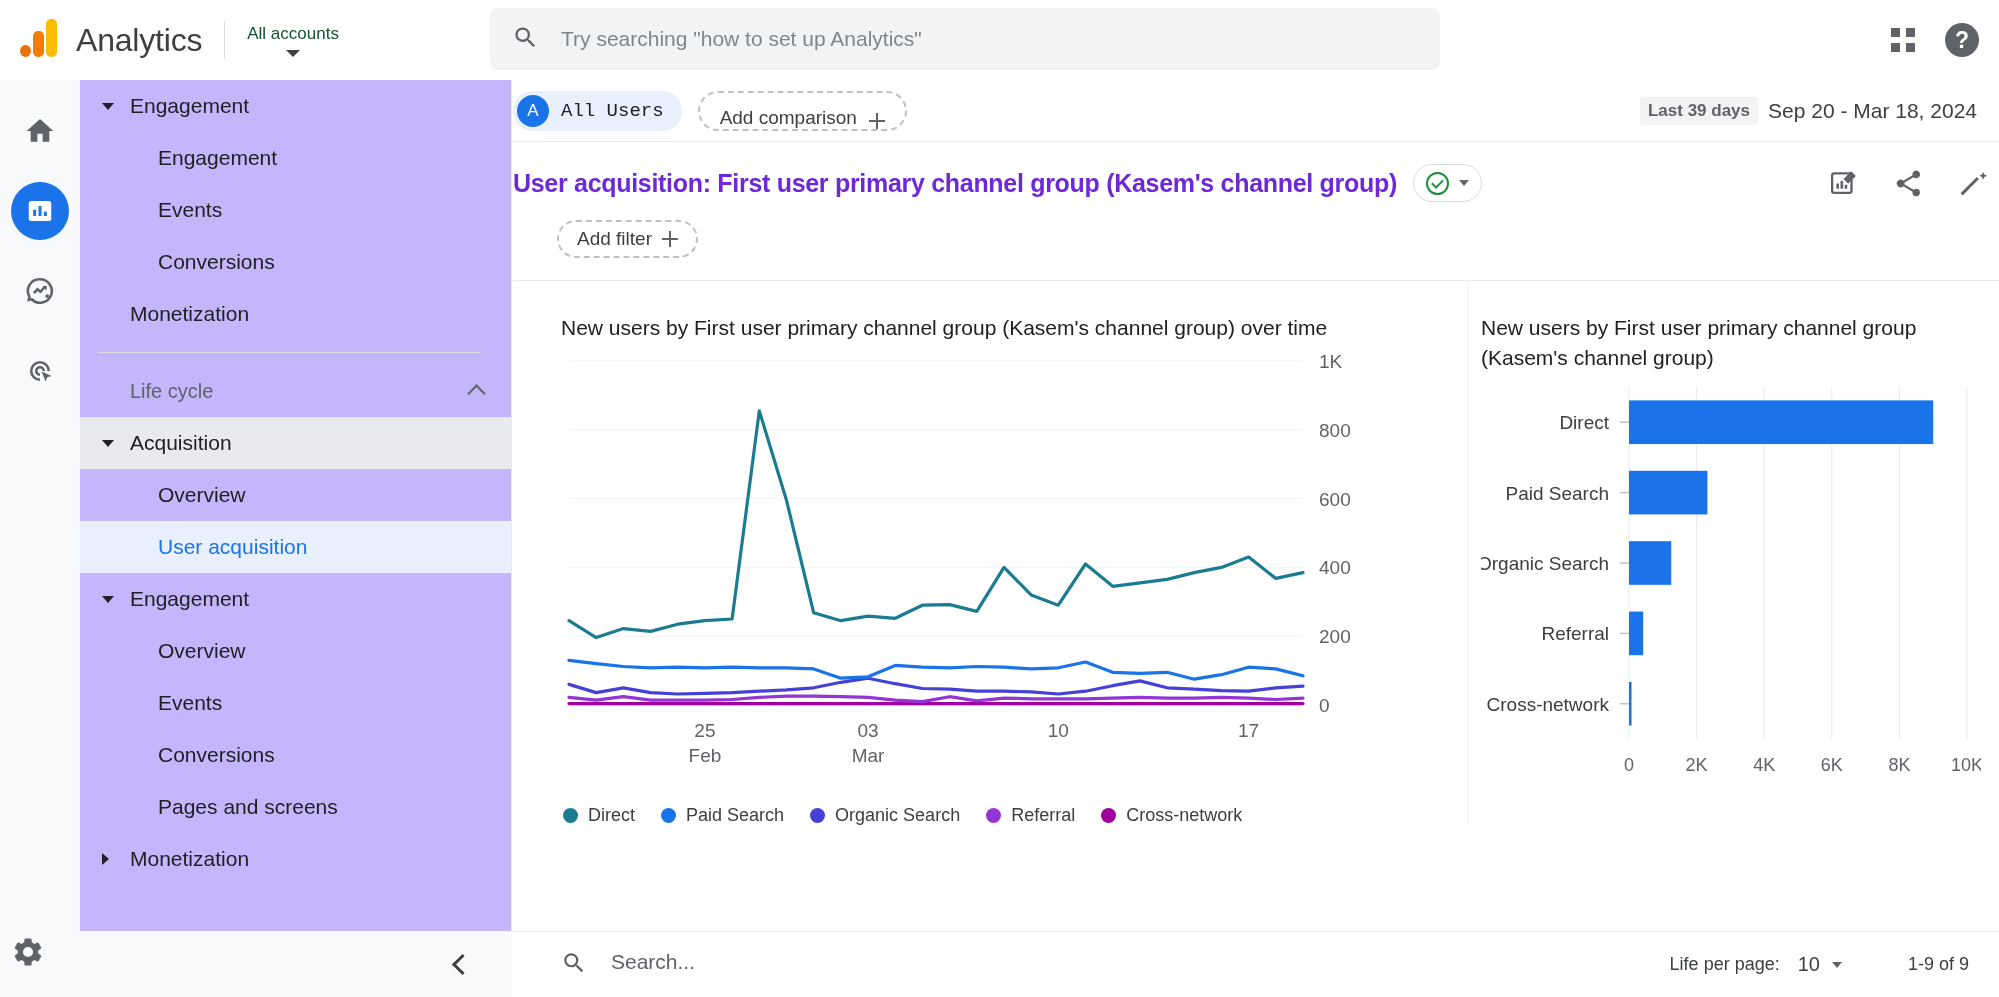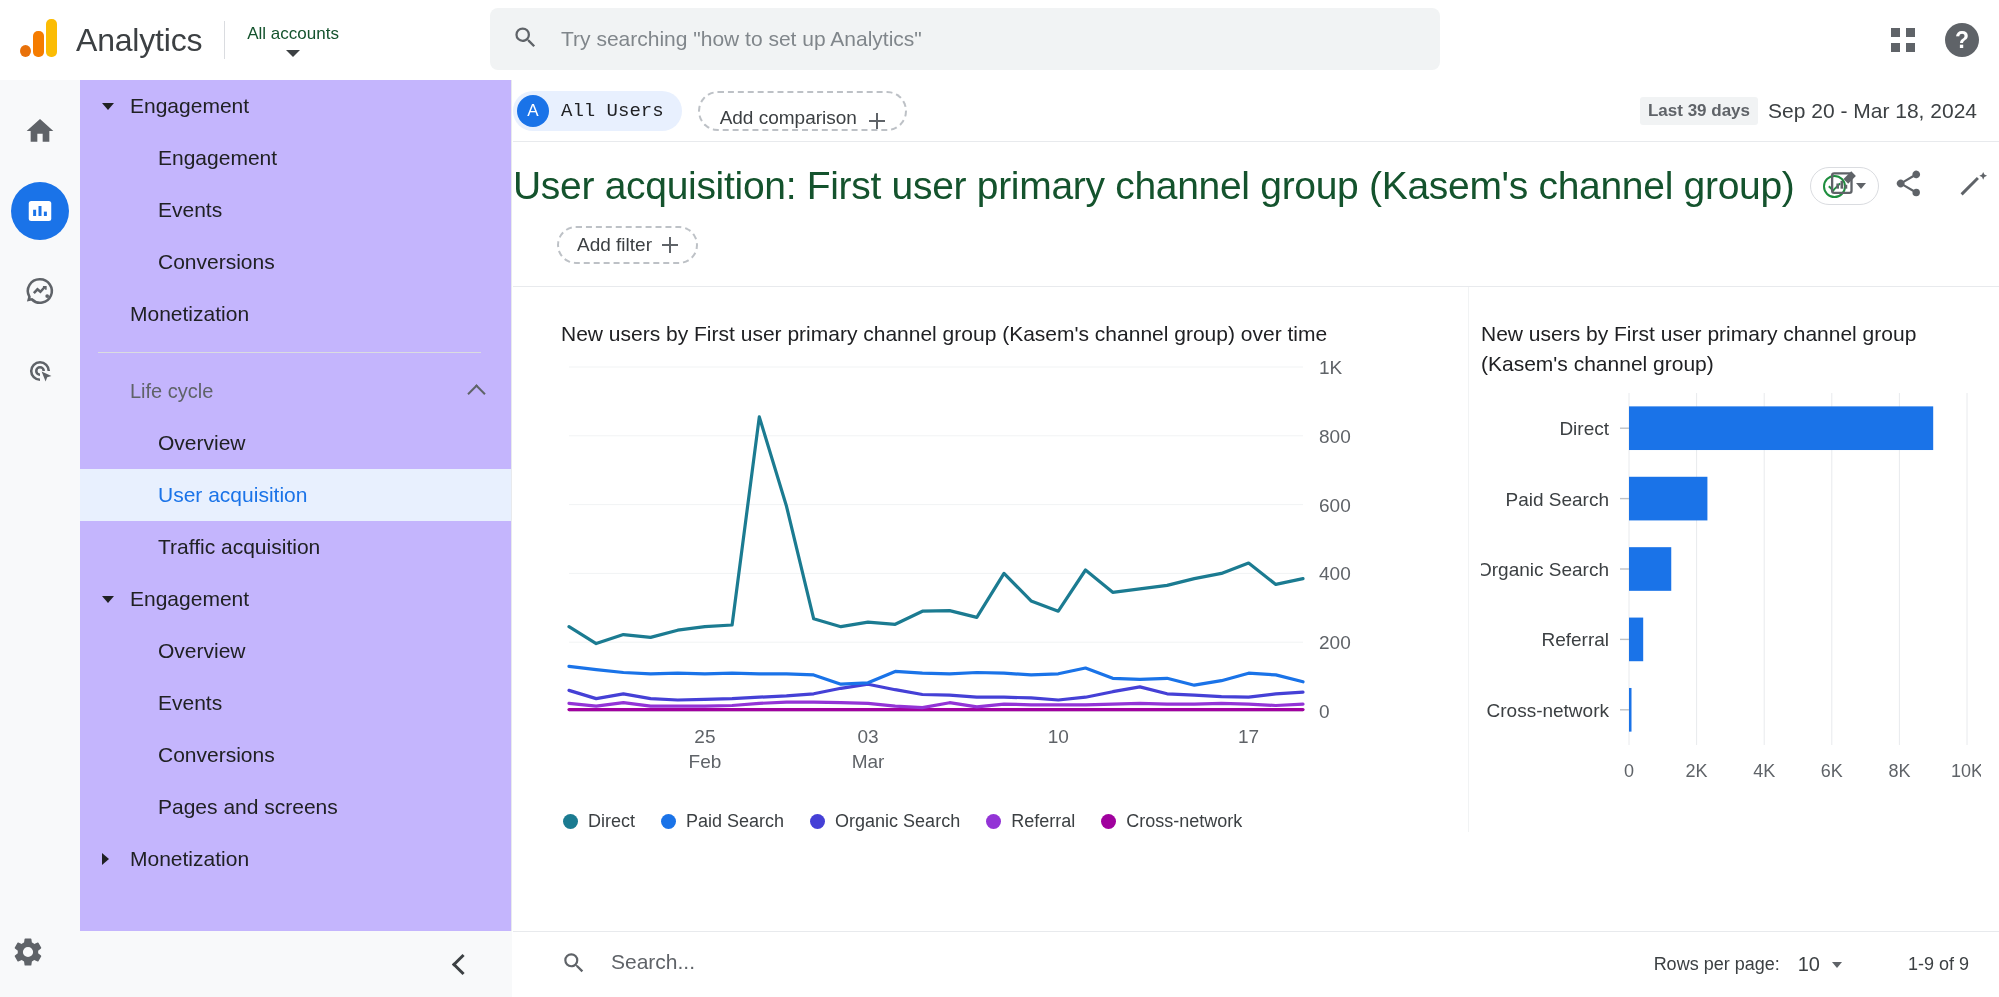--- a/index.html
+++ b/index.html
@@ -130,21 +130,21 @@
   }
   .plus { position: relative; width: 16px; height: 16px; }
   .plus::before, .plus::after { content:""; position:absolute; background:#5f6368; }
   .plus::before { left: 7px; top: 0; width: 2px; height: 16px; }
   .plus::after  { left: 0; top: 7px; width: 16px; height: 2px; }
   .daterange { position: absolute; right: 22px; display: flex; align-items: center; gap: 10px; cursor: pointer; }
   .dr-badge { background: #f1f3f4; color: #5f6368; font-size: 17px; padding: 4px 8px; border-radius: 3px; font-weight: bold; }
   .dr-text { font-size: 21px; color: #3c4043; }
 
   .title-row { display: flex; align-items: center; padding: 22px 0 0 0; position: relative; }
-  .page-title { font-size: 39px; color: #14532d; font-weight: 400; letter-spacing: -0.3px; }
+  .page-title { font-size: 25px; color: #6d28d9; font-weight: 700; letter-spacing: -0.3px; }
   .title-pill {
     display: flex; align-items: center; gap: 10px; margin-left: 16px;
     border: 1px solid #dadce0; border-radius: 20px; height: 38px; padding: 0 12px; cursor: pointer;
   }
   .check-circle {
     width: 23px; height: 23px; border-radius: 50%; border: 2px solid #1e8e3e;
     display: flex; align-items: center; justify-content: center;
   }
   .check-circle::after {
     content: ""; width: 9px; height: 5px; border-left: 2px solid #1e8e3e;
@@ -278,28 +278,29 @@
     </div>
   </div>
 
   <div class="nav-sep"></div>
 
   <div class="nav-section">
     <span>Life cycle</span>
     <span class="chev-up"></span>
   </div>
 
+  <div class="nav-item lvl1 hovered">
+    <span class="arrow"></span>
+    <span>Acquisition</span>
+  </div>
   <div class="nav-item lvl2">
     <span>Overview</span>
   </div>
   <div class="nav-item lvl2 selected">
     <span>User acquisition</span>
-  </div>
-  <div class="nav-item lvl2">
-    <span>Traffic acquisition</span>
   </div>
   <div class="nav-item lvl1">
     <span class="arrow"></span>
     <span>Engagement</span>
   </div>
   <div class="nav-item lvl2">
     <span>Overview</span>
   </div>
   <div class="nav-item lvl2">
     <span>Events</span>
@@ -467,20 +468,20 @@
 <div class="footer">
   <div class="srch">
     <span>
       <svg width="26" height="26" viewBox="0 0 24 24">
           <path fill="#5f6368" d="M15.5 14h-.79l-.28-.27A6.47 6.47 0 0 0 16 9.5 6.5 6.5 0 1 0 9.5 16c1.61 0 3.09-.59 4.23-1.57l.27.28v.79l5 4.99L20.49 19zm-6 0A4.5 4.5 0 1 1 14 9.5 4.49 4.49 0 0 1 9.5 14"></path>
         </svg>
     </span>
     <input placeholder="Search..." style="">
   </div>
   <div class="rpp">
-    <span>Rows per page:</span>
+    <span>Life per page:</span>
     <span class="sel">
       <span>10</span>
       <span class="caret-sm"></span>
     </span>
     <span class="rangecount">1-9 of 9</span>
   </div>
 </div>
 
 </body></html>

